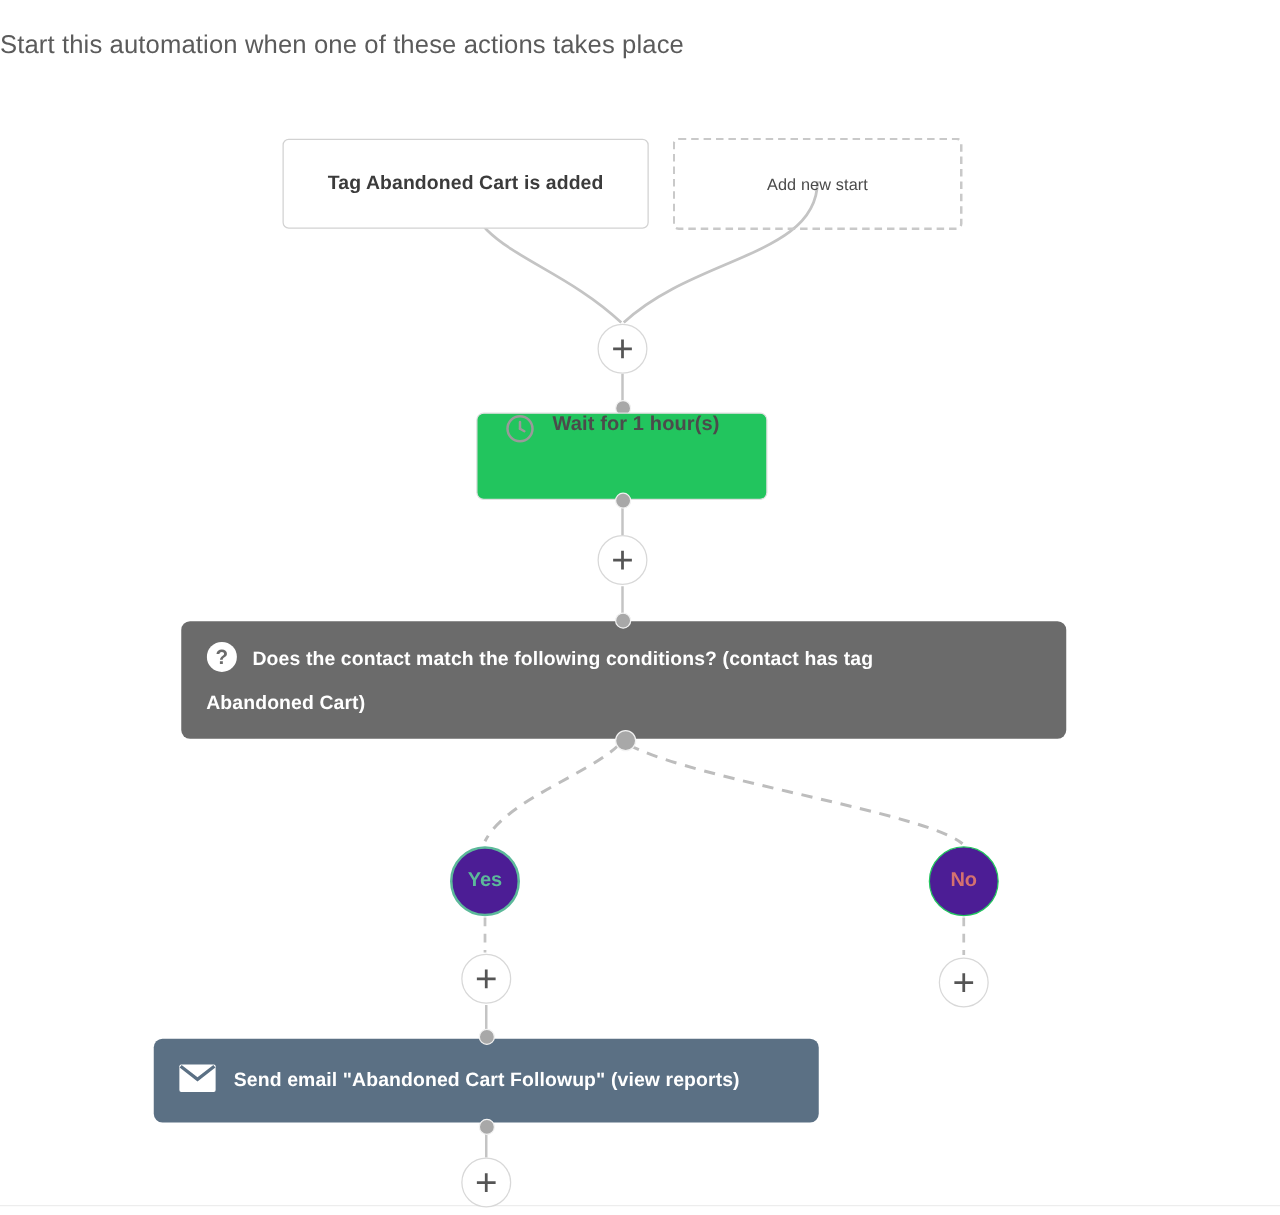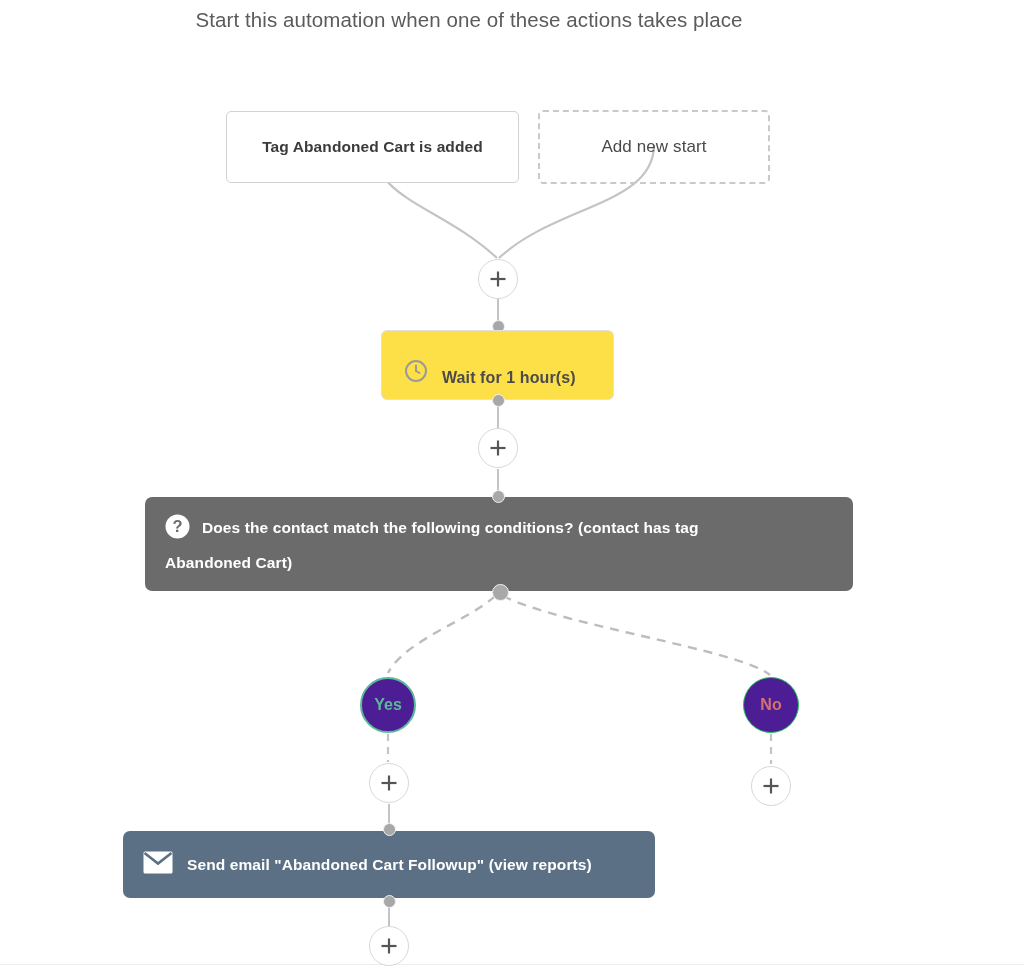--- a/index.html
+++ b/index.html
@@ -39,23 +39,23 @@
   .node {
     position: absolute;
     z-index: 2;
     box-sizing: border-box;
   }
 
   
   .heading {
     position: absolute;
     left: 0;
-    top: 8px;
+    top: 24px;
     width: 938px;
-    text-align: center;
+    text-align: left;
     font-size: 20.5px;
     font-weight: 400;
     color: #5b5b5b;
     letter-spacing: .1px;
     z-index: 3;
   }
 
   
   .start-box {
     display: flex;
@@ -68,21 +68,21 @@
     font-weight: 700;
     color: #3b3b3b;
     letter-spacing: .1px;
     margin-top: 40px;
   }
   .start-box.dashed {
     border: 2px dashed #c9c9c9;
     background: transparent;
     font-weight: 400;
     color: #4a4a4a;
-    font-size: 17px;
+    font-size: 13px;
   }
 
   
   .plus-btn {
     width: 40px;
     height: 40px;
     border-radius: 50%;
     background: #ffffff;
     border: 1.3px solid #d8d8d8;
     display: flex;
@@ -98,25 +98,25 @@
     height: 13px;
     border-radius: 50%;
     background: #a8a8a8;
     border: 1.5px solid #f2f2f2;
     box-sizing: border-box;
   }
 
   
   .card-light {
     display: flex;
-    align-items: flex-end;
-    background: #fde047;
+    align-items: flex-start;
+    background: #22c55e;
     border: 1.3px solid #e0e0e0;
     border-radius: 6px;
-    padding: 12px 22px;
+    padding: 0 22px;
     box-sizing: border-box;
   }
   .card-light .label {
     font-size: 16px;
     font-weight: 700;
     color: #4b4b4b;
     margin-left: 14px;
     letter-spacing: .1px;
   }
 

